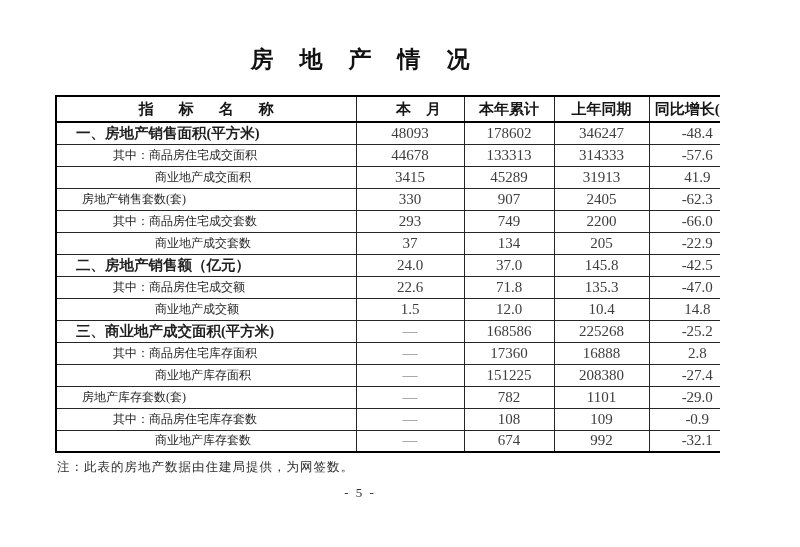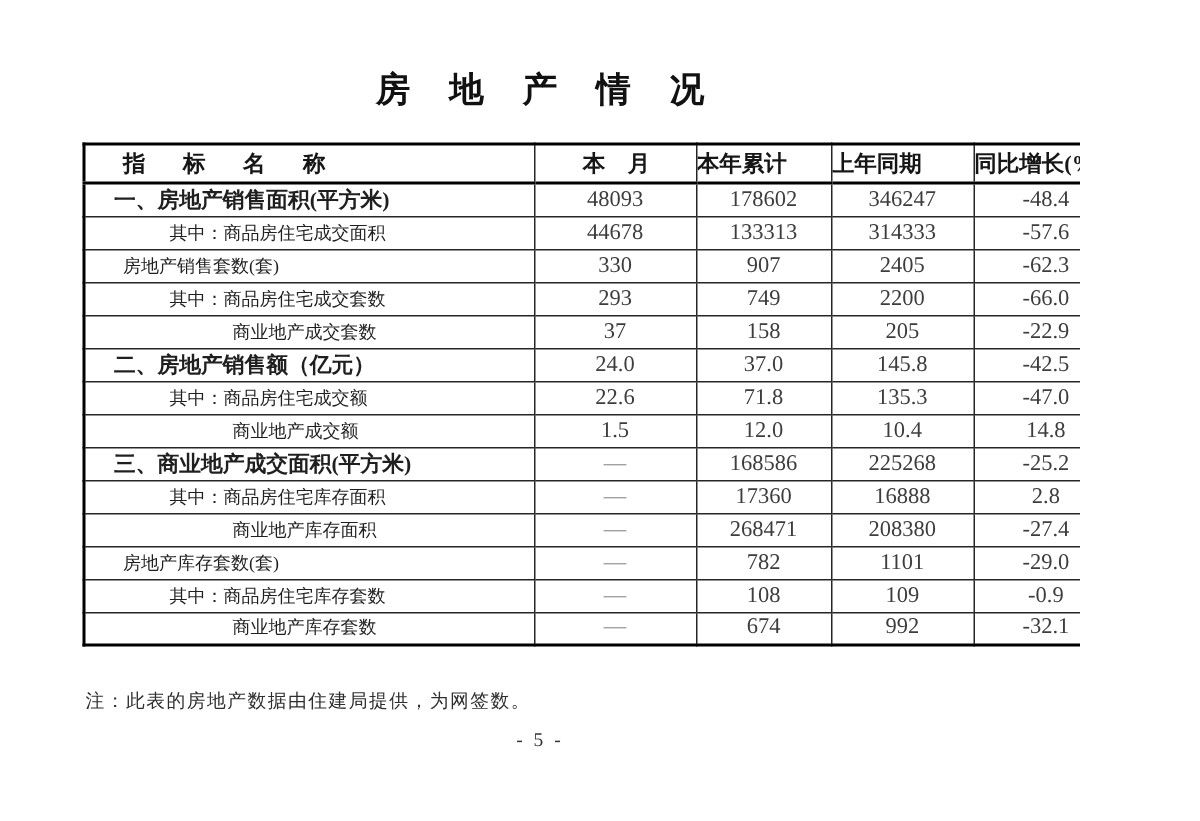--- a/index.html
+++ b/index.html
@@ -43,21 +43,21 @@
     border: 1px solid #262626;
     overflow: hidden;
     white-space: nowrap;
   }
 
   .stat-table thead th {
     height: 26px;
     font-size: 15px;
     font-weight: bold;
     color: #161616;
-    text-align: left;
+    text-align: center;
     vertical-align: middle;
     border-bottom: 2px solid #000000;
     font-family: "Liberation Serif", serif;
   }
 
   th.th-name   { letter-spacing: 25px; padding-left: 25px; }
   th.th-month  { letter-spacing: 15px; padding-left: 32px; }
 
   .stat-table tbody td { height: 22px; vertical-align: middle; }
 
@@ -135,37 +135,44 @@
           <td class="c-num">-48.4</td>
         </tr>
         <tr>
           <td class="c-name sub2">其中：商品房住宅成交面积</td>
           <td class="c-num">44678</td>
           <td class="c-num">133313</td>
           <td class="c-num">314333</td>
           <td class="c-num">-57.6</td>
         </tr>
         <tr>
+          <td class="c-name sub3">商业地产成交面积</td>
+          <td class="c-num">3415</td>
+          <td class="c-num">45289</td>
+          <td class="c-num">31913</td>
+          <td class="c-num">41.9</td>
+        </tr>
+        <tr>
           <td class="c-name sub1">房地产销售套数(套)</td>
           <td class="c-num">330</td>
           <td class="c-num">907</td>
           <td class="c-num">2405</td>
           <td class="c-num">-62.3</td>
         </tr>
         <tr>
           <td class="c-name sub2">其中：商品房住宅成交套数</td>
           <td class="c-num">293</td>
           <td class="c-num">749</td>
           <td class="c-num">2200</td>
           <td class="c-num">-66.0</td>
         </tr>
         <tr>
           <td class="c-name sub3">商业地产成交套数</td>
           <td class="c-num">37</td>
-          <td class="c-num">158</td>
+          <td class="c-num">134</td>
           <td class="c-num">205</td>
           <td class="c-num">-22.9</td>
         </tr>
         <tr>
           <td class="c-name cat">二、房地产销售额（亿元）</td>
           <td class="c-num">24.0</td>
           <td class="c-num">37.0</td>
           <td class="c-num">145.8</td>
           <td class="c-num">-42.5</td>
         </tr>
@@ -193,21 +200,21 @@
         <tr>
           <td class="c-name sub2">其中：商品房住宅库存面积</td>
           <td class="c-num dash">—</td>
           <td class="c-num">17360</td>
           <td class="c-num">16888</td>
           <td class="c-num">2.8</td>
         </tr>
         <tr>
           <td class="c-name sub3">商业地产库存面积</td>
           <td class="c-num dash">—</td>
-          <td class="c-num">268471</td>
+          <td class="c-num">151225</td>
           <td class="c-num">208380</td>
           <td class="c-num">-27.4</td>
         </tr>
         <tr>
           <td class="c-name sub1">房地产库存套数(套)</td>
           <td class="c-num dash">—</td>
           <td class="c-num">782</td>
           <td class="c-num">1101</td>
           <td class="c-num">-29.0</td>
         </tr>

